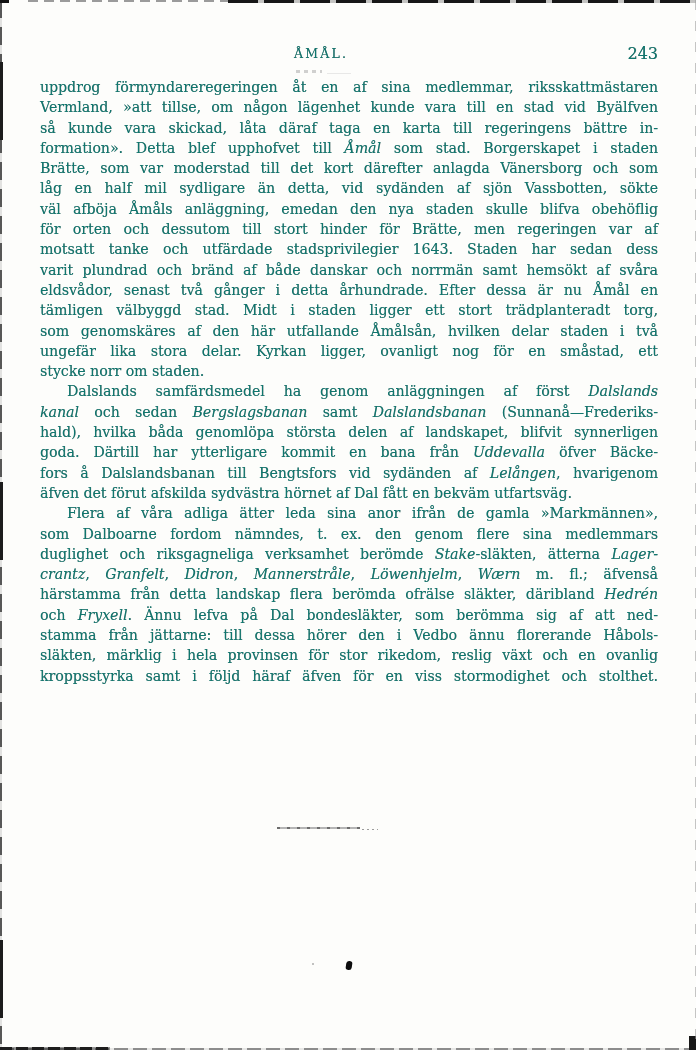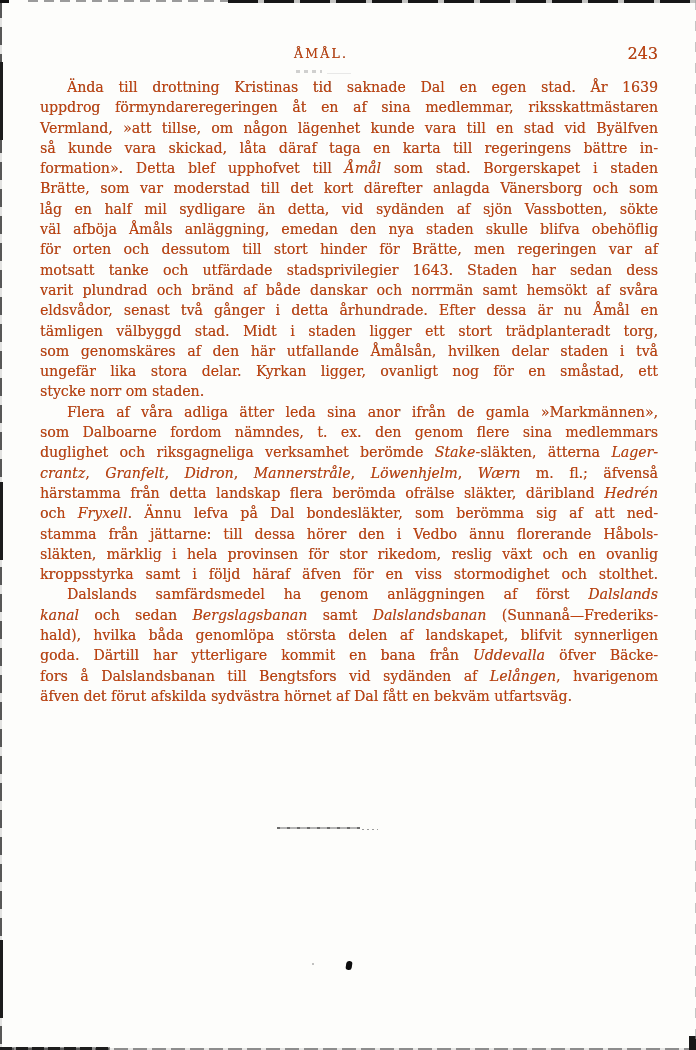--- a/index.html
+++ b/index.html
@@ -3,21 +3,21 @@
 <meta charset="utf-8">
 <style>
   html, body { margin: 0; padding: 0; background: #e9e9e5; }
   .page {
     position: relative;
     width: 696px;
     height: 1050px;
     background: #fdfdfb;
     overflow: hidden;
     font-family: "DejaVu Serif", "Liberation Serif", serif;
-    color: #c2410c;
+    color: #0f766e;
   }
 
   
   .header { position: absolute; left: 40px; top: 44px; width: 618px; height: 20px; }
   .running-title {
     position: absolute; left: 0; width: 562px; text-align: center;
     font-size: 12.5px; letter-spacing: 2.2px; top: 2px;
     text-shadow: 0.2px 0.2px 0.3px rgba(25,25,25,0.5);
   }
   .page-number {
@@ -108,55 +108,54 @@
   <div class="edge-right"></div>
 
   <div class="header">
     <div class="running-title">ÅMÅL.</div>
     <div class="page-number">243</div>
   </div>
   <div class="smudge"></div>
 
   <div class="text-block" id="text-block">
       <div class="paragraph">
-        <div class="line first"><span>Ända till drottning Kristinas tid saknade Dal en egen stad. År 1639</span></div>
         <div class="line"><span>uppdrog förmyndareregeringen åt en af sina medlemmar, riksskattmästaren</span></div>
         <div class="line"><span>Vermland, »att tillse, om någon lägenhet kunde vara till en stad vid Byälfven</span></div>
         <div class="line"><span>så kunde vara skickad, låta däraf taga en karta till regeringens bättre in-</span></div>
         <div class="line"><span>formation». Detta blef upphofvet till </span><i>Åmål</i><span> som stad. Borgerskapet i staden</span></div>
         <div class="line"><span>Brätte, som var moderstad till det kort därefter anlagda Vänersborg och som</span></div>
         <div class="line"><span>låg en half mil sydligare än detta, vid sydänden af sjön Vassbotten, sökte</span></div>
         <div class="line"><span>väl afböja Åmåls anläggning, emedan den nya staden skulle blifva obehöflig</span></div>
         <div class="line"><span>för orten och dessutom till stort hinder för Brätte, men regeringen var af</span></div>
         <div class="line"><span>motsatt tanke och utfärdade stadsprivilegier 1643. Staden har sedan dess</span></div>
         <div class="line"><span>varit plundrad och bränd af både danskar och norrmän samt hemsökt af svåra</span></div>
         <div class="line"><span>eldsvådor, senast två gånger i detta århundrade. Efter dessa är nu Åmål en</span></div>
         <div class="line"><span>tämligen välbyggd stad. Midt i staden ligger ett stort trädplanteradt torg,</span></div>
         <div class="line"><span>som genomskäres af den här utfallande Åmålsån, hvilken delar staden i två</span></div>
         <div class="line"><span>ungefär lika stora delar. Kyrkan ligger, ovanligt nog för en småstad, ett</span></div>
         <div class="line last"><span>stycke norr om staden.</span></div>
       </div>
       <div class="paragraph">
+        <div class="line first"><span>Dalslands samfärdsmedel ha genom anläggningen af först </span><i>Dalslands</i></div>
+        <div class="line"><i>kanal</i><span> och sedan </span><i>Bergslagsbanan</i><span> samt </span><i>Dalslandsbanan</i><span> (Sunnanå—Frederiks-</span></div>
+        <div class="line"><span>hald), hvilka båda genomlöpa största delen af landskapet, blifvit synnerligen</span></div>
+        <div class="line"><span>goda. Därtill har ytterligare kommit en bana från </span><i>Uddevalla</i><span> öfver Bäcke-</span></div>
+        <div class="line"><span>fors å Dalslandsbanan till Bengtsfors vid sydänden af </span><i>Lelången</i><span>, hvarigenom</span></div>
+        <div class="line last"><span>äfven det förut afskilda sydvästra hörnet af Dal fått en bekväm utfartsväg.</span></div>
+      </div>
+      <div class="paragraph">
         <div class="line first"><span>Flera af våra adliga ätter leda sina anor ifrån de gamla »Markmännen»,</span></div>
         <div class="line"><span>som Dalboarne fordom nämndes, t. ex. den genom flere sina medlemmars</span></div>
         <div class="line"><span>duglighet och riksgagneliga verksamhet berömde </span><i>Stake</i><span>-släkten, ätterna </span><i>Lager-</i></div>
         <div class="line"><i>crantz</i><span>, </span><i>Granfelt</i><span>, </span><i>Didron</i><span>, </span><i>Mannerstråle</i><span>, </span><i>Löwenhjelm</i><span>, </span><i>Wærn</i><span> m. fl.; äfvenså</span></div>
         <div class="line"><span>härstamma från detta landskap flera berömda ofrälse släkter, däribland </span><i>Hedrén</i></div>
         <div class="line"><span>och </span><i>Fryxell</i><span>. Ännu lefva på Dal bondesläkter, som berömma sig af att ned-</span></div>
         <div class="line"><span>stamma från jättarne: till dessa hörer den i Vedbo ännu florerande Håbols-</span></div>
         <div class="line"><span>släkten, märklig i hela provinsen för stor rikedom, reslig växt och en ovanlig</span></div>
         <div class="line"><span>kroppsstyrka samt i följd häraf äfven för en viss stormodighet och stolthet.</span></div>
-      </div>
-      <div class="paragraph">
-        <div class="line first"><span>Dalslands samfärdsmedel ha genom anläggningen af först </span><i>Dalslands</i></div>
-        <div class="line"><i>kanal</i><span> och sedan </span><i>Bergslagsbanan</i><span> samt </span><i>Dalslandsbanan</i><span> (Sunnanå—Frederiks-</span></div>
-        <div class="line"><span>hald), hvilka båda genomlöpa största delen af landskapet, blifvit synnerligen</span></div>
-        <div class="line"><span>goda. Därtill har ytterligare kommit en bana från </span><i>Uddevalla</i><span> öfver Bäcke-</span></div>
-        <div class="line"><span>fors å Dalslandsbanan till Bengtsfors vid sydänden af </span><i>Lelången</i><span>, hvarigenom</span></div>
-        <div class="line last"><span>äfven det förut afskilda sydvästra hörnet af Dal fått en bekväm utfartsväg.</span></div>
       </div>
     </div>
 
   <div class="divider"></div>
   <div class="divider-tail"></div>
 
   <div class="ink-speck"></div>
   <div class="dot-speck"></div>
 
 </div>

